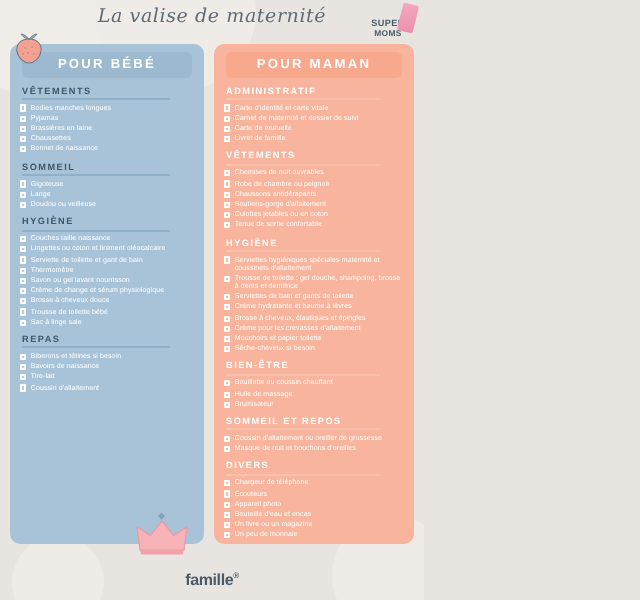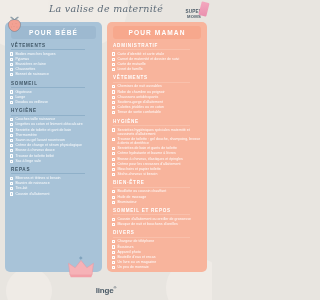--- a/index.html
+++ b/index.html
@@ -401,14 +401,14 @@
     </div>
 </div>
 
 <svg class="crown" viewBox="0 0 40 30">
   <rect x="18" y="1" width="3.5" height="3.5" fill="#7fa3bd" transform="rotate(45 19.7 2.7)"></rect>
   <path d="M5 26 L3 10 L12 16 L20 6 L28 16 L37 10 L35 26 Z" fill="#f6b2b7" stroke="#e89aa3" stroke-width=".8" stroke-linejoin="round"></path>
   <path d="M5 26 L35 26 L34 29 L6 29 Z" fill="#f3a0a8"></path>
 </svg>
 
 <div class="footer-logo">
-  <span>linge</span><sup>®</sup>
+  <span>famille</span><sup>®</sup>
 </div>
 
 </body></html>

